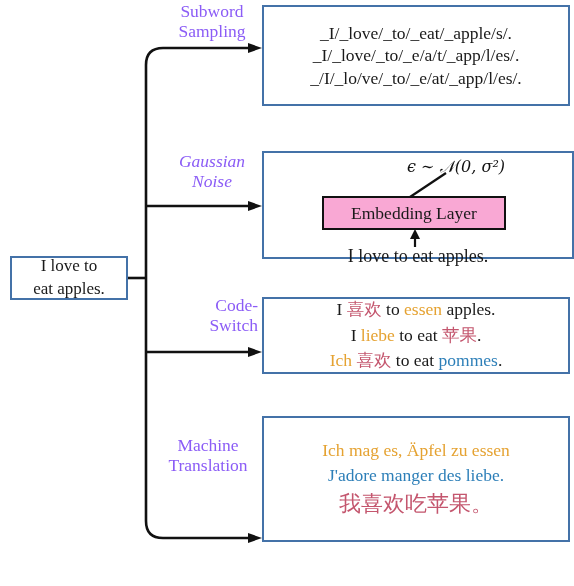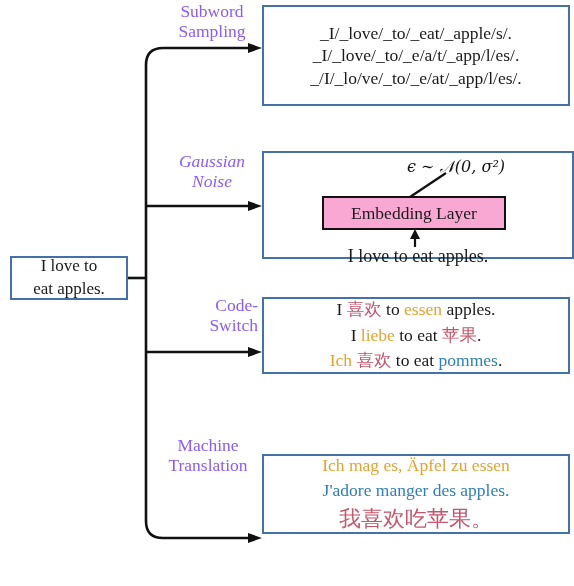--- a/index.html
+++ b/index.html
@@ -188,19 +188,19 @@
       <span class="en">I </span><span class="zh">喜欢</span><span class="en"> to </span><span class="de">essen</span><span class="en"> apples.</span>
     </div>
     <div class="sent">
       <span class="en">I </span><span class="de">liebe</span><span class="en"> to eat </span><span class="zh">苹果</span><span class="en">.</span>
     </div>
     <div class="sent">
       <span class="de">Ich </span><span class="zh">喜欢</span><span class="en"> to eat </span><span class="fr">pommes</span><span class="en">.</span>
     </div>
   </div>
 
-  <div class="outbox" id="box-mt" style="left:262px; top:454px; width:308px; height:80px;">
+  <div class="outbox" id="box-mt" style="left:262px; top:416px; width:308px; height:126px;">
     <div class="sent de">Ich mag es, Äpfel zu essen</div>
-    <div class="sent fr">J'adore manger des apples.</div>
+    <div class="sent fr">J'adore manger des liebe.</div>
     <div class="sent zh-big">我喜欢吃苹果。</div>
   </div>
 
 </div>
 
 </body></html>

